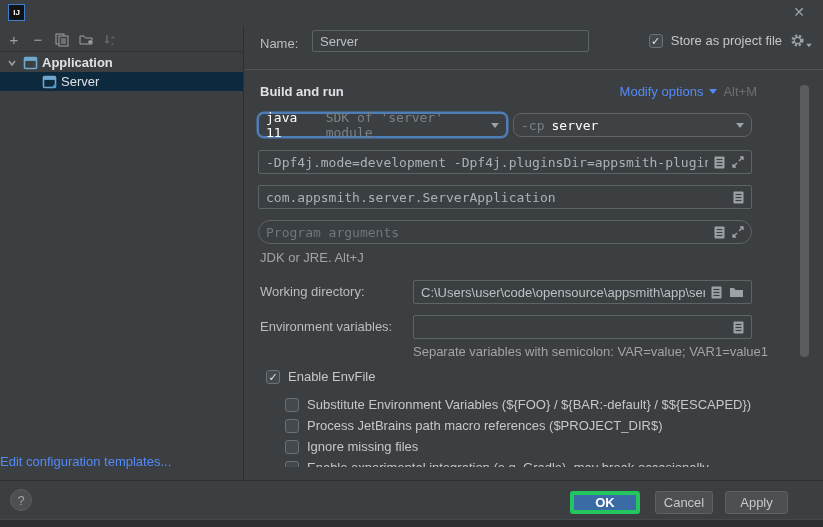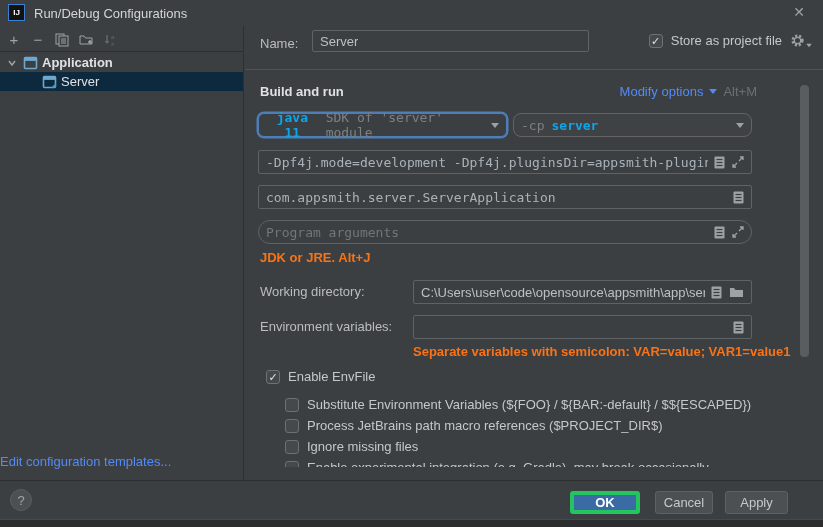--- a/index.html
+++ b/index.html
@@ -49,26 +49,26 @@
   .modify .link { color:#548af7;padding-left:36px; }
   .kbd-hint { color:#6b6f72; }
   .combo { position:absolute; top:100px; height:24px; border:1px solid #646464; border-radius:8px;
     background:#3f4244; display:flex; align-items:center; padding:0 7px; }
   .combo-jdk { left:13px; width:249px; border:1px solid #4d7eb8; border-radius:6px;
     box-shadow:0 0 0 1.5px #4d7eb8; background:#3c3f41; }
   .combo-cp { left:268px; width:239px; }
   .tri-down { width:0; height:0; border-left:4px solid transparent; border-right:4px solid transparent;
     border-top:5px solid #9da2a6; }
   .combo .spacer { flex:1; }
-  .txt-strong { color:#0ea5e9; font-weight:bold;text-align:center; }
+  .txt-strong { color:#ffffff; font-weight:normal; }
   .txt-dim { color:#7a8084; }
   .vm-field   { left:13px; top:137px; width:494px; }
   .main-field { left:13px; top:172px; width:494px; }
   .args-field { left:13px; top:207px; width:494px;border-radius:12px; }
-  .hint { position:absolute; color:#f97316;font-weight:bold; }
+  .hint { position:absolute; color:#a3a3a3; }
   .jdk-hint { left:15px; top:237px; }
   .wd-label  { left:15px; top:271px; }
   .env-label { left:15px; top:306px; }
   .wd-field  { left:168px; top:267px; width:339px; }
   .env-field { left:168px; top:302px; width:339px; }
   .env-hint  { left:168px; top:331px; }
   .wd-val { color:#bbc0c4; white-space:nowrap; overflow:hidden; }
   
   .cbx-row { position:absolute; display:flex; align-items:center; gap:8px; }
   .cbx { width:14px; height:14px; border:1px solid #6b7174; border-radius:3px; background:#43494d;
@@ -100,21 +100,20 @@
     background:#595d60; border-radius:4px; }
   svg { display:block; }
 </style>
 </head>
 <body>
 
 <div class="dialog">
 
   <div class="titlebar">
     <div class="logo">IJ</div>
-    <div class="win-title">Run/Debug Configurations</div>
     <div class="close-x">✕</div>
   </div>
 
   <div class="left-panel">
     <div class="toolbar">
       <div class="tbi">+</div>
       <div class="tbi">−</div>
       <div class="tbi">
         <svg width="14" height="14" viewBox="0 0 14 14">
             <rect x="1" y="1" width="8" height="10" fill="none" stroke="#9fa3a6"></rect>

